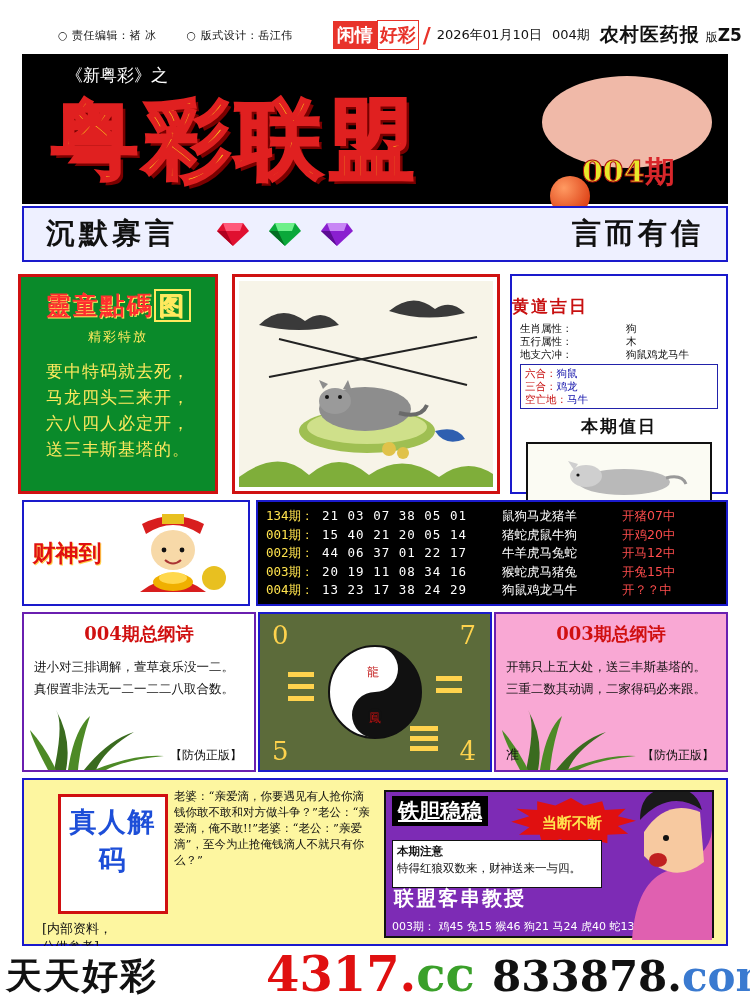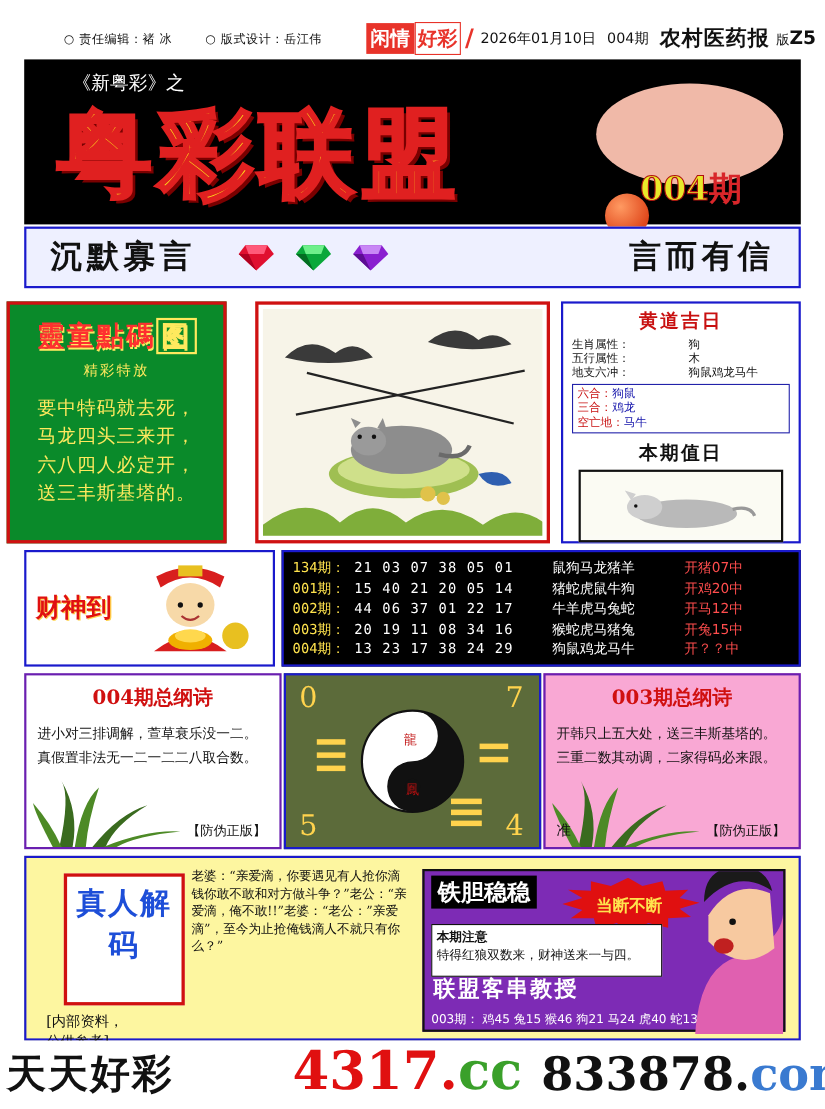--- a/index.html
+++ b/index.html
@@ -47,31 +47,31 @@
 
   
   .sloganrow{position:absolute;left:22px;top:206px;width:706px;height:56px;background:#eef0ff;border:2px solid #1a1acc;box-sizing:border-box;display:flex;align-items:center;}
   .slogan{font-size:29px;font-weight:bold;color:#111;font-family:"DejaVu Serif","Liberation Serif",serif;letter-spacing:4px;}
   .slogan.left{margin-left:22px;}
   .slogan.right{margin-left:auto;margin-right:22px;}
   .gems{display:flex;align-items:center;gap:18px;margin-left:38px;}
   .gem{width:34px;height:26px;}
 
   
-  .leftpanel{position:absolute;left:6px;top:274px;width:200px;height:220px;background:#0a8a2a;border:3px solid #cf1111;box-sizing:border-box;}
+  .leftpanel{position:absolute;left:18px;top:274px;width:200px;height:220px;background:#0a8a2a;border:3px solid #cf1111;box-sizing:border-box;}
   .lp-title{margin-top:12px;text-align:center;font-size:25px;font-weight:bold;color:#ff2f2f;font-family:"DejaVu Serif",serif;letter-spacing:2px;text-shadow:1px 1px 0 #ffe95e;}
   .lp-title .bx{border:2px solid #ffe95e;color:#ffe95e;padding:0 3px;}
   .lp-sub{text-align:center;font-size:13px;color:#ffe95e;margin-top:6px;letter-spacing:2px;}
   .lp-poem{margin-top:12px;text-align:center;color:#ffe95e;font-size:17px;line-height:26px;font-family:"DejaVu Serif",serif;letter-spacing:1px;}
 
   .photoframe{position:absolute;left:232px;top:274px;width:268px;height:220px;background:#ffffff;border:3px solid #cf1111;box-sizing:border-box;}
   .photo-inner{position:absolute;inset:4px;background:#f6f3e6;overflow:hidden;}
 
   .rightpanel{position:absolute;left:510px;top:274px;width:218px;height:220px;background:#ffffff;border:2px solid #1a1acc;box-sizing:border-box;}
-  .rp-head{text-align:center;color:#c81010;font-size:17px;font-weight:bold;margin-top:4px;font-family:"DejaVu Serif",serif;letter-spacing:2px;}
+  .rp-head{color:#c81010;font-size:17px;font-weight:bold;margin-top:19px;font-family:"DejaVu Serif",serif;letter-spacing:2px;}
   .rp-tbl{margin:4px 8px 0 8px;font-size:10.5px;color:#111;line-height:13px;}
   .rp-tbl div{display:flex;gap:48px;}
   .rp-tbl .k{width:58px;color:#111;}
   .rp-box{margin:3px 8px 0 8px;border:1px solid #2222aa;padding:2px 4px;font-size:10.5px;line-height:13px;color:#1111aa;}
   .rp-box .k{color:#c81010;}
   .rp-head2{text-align:center;color:#111;font-size:17px;font-weight:bold;margin-top:6px;font-family:"DejaVu Serif",serif;letter-spacing:2px;}
   .rp-photo{margin:4px 14px 0 14px;height:62px;border:2px solid #111;background:#fbfbf5;position:relative;overflow:hidden;}
 
   
   .caishen{position:absolute;left:22px;top:500px;width:228px;height:106px;background:#ffffff;border:2px solid #1a1acc;box-sizing:border-box;display:flex;align-items:center;}
@@ -99,21 +99,21 @@
 
   
   .bottom{position:absolute;left:22px;top:778px;width:706px;height:168px;background:#fdf6a0;border:2px solid #1a1acc;box-sizing:border-box;}
   .zrjm{position:absolute;left:34px;top:14px;width:110px;height:120px;border:3px solid #d01010;background:#ffffff;box-sizing:border-box;text-align:center;}
   .zrjm .t{font-size:27px;color:#1d4ed8;font-weight:bold;font-family:"DejaVu Serif",serif;line-height:38px;margin-top:6px;letter-spacing:2px;}
   .zrnote{position:absolute;left:18px;top:140px;font-size:13px;color:#111;font-family:"DejaVu Serif",serif;}
   .zrnote2{position:absolute;left:18px;top:158px;font-size:13px;color:#111;font-family:"DejaVu Serif",serif;}
   .dialog{position:absolute;left:150px;top:8px;width:200px;font-size:11.5px;line-height:16px;color:#111;font-family:"DejaVu Serif",serif;}
 
   .redbox{position:absolute;left:360px;top:10px;width:330px;height:148px;background:#7d2bb5;border:2px solid #111;box-sizing:border-box;}
-  .rb-h{margin:4px 0 0 6px;background:#000;color:#ffffff;font-size:21px;font-weight:bold;display:inline-block;padding:1px 6px;font-family:"DejaVu Serif",serif;}
+  .rb-h{margin:4px 0 0 6px;background:#000;color:#ffffff;font-size:21px;font-weight:bold;display:inline-block;padding:1px 6px;font-family:"DejaVu Serif",serif;text-decoration:underline;}
   .starburst{position:absolute;left:120px;top:6px;width:130px;height:54px;background:#e01010;
      clip-path:polygon(50% 0%,60% 14%,74% 6%,76% 22%,92% 20%,86% 34%,100% 42%,86% 52%,94% 66%,78% 68%,78% 84%,64% 76%,52% 92%,42% 76%,28% 86%,26% 68%,10% 68%,18% 54%,4% 44%,18% 34%,8% 20%,24% 22%,24% 6%,38% 14%);}
   .sb-t{position:absolute;left:140px;top:22px;width:92px;text-align:center;font-size:15px;font-weight:bold;color:#ffe34d;font-family:"DejaVu Serif",serif;}
   .rb-white{position:absolute;left:6px;top:48px;width:210px;height:48px;background:#ffffff;border:1px solid #111;box-sizing:border-box;padding:2px 4px;font-size:11.5px;line-height:17px;color:#111;font-family:"DejaVu Serif",serif;}
   .rb-foot{position:absolute;left:8px;bottom:24px;font-size:20px;font-weight:bold;color:#ffffff;font-family:"DejaVu Serif",serif;letter-spacing:2px;}
   .rb-nums{position:absolute;left:6px;bottom:2px;width:318px;font-size:11px;color:#ffffff;font-family:"DejaVu Sans",sans-serif;}
   .face{position:absolute;right:0;top:0;width:90px;height:148px;}
 
   
   .footer{position:absolute;left:0;top:946px;width:750px;height:62px;background:#ffffff;}

